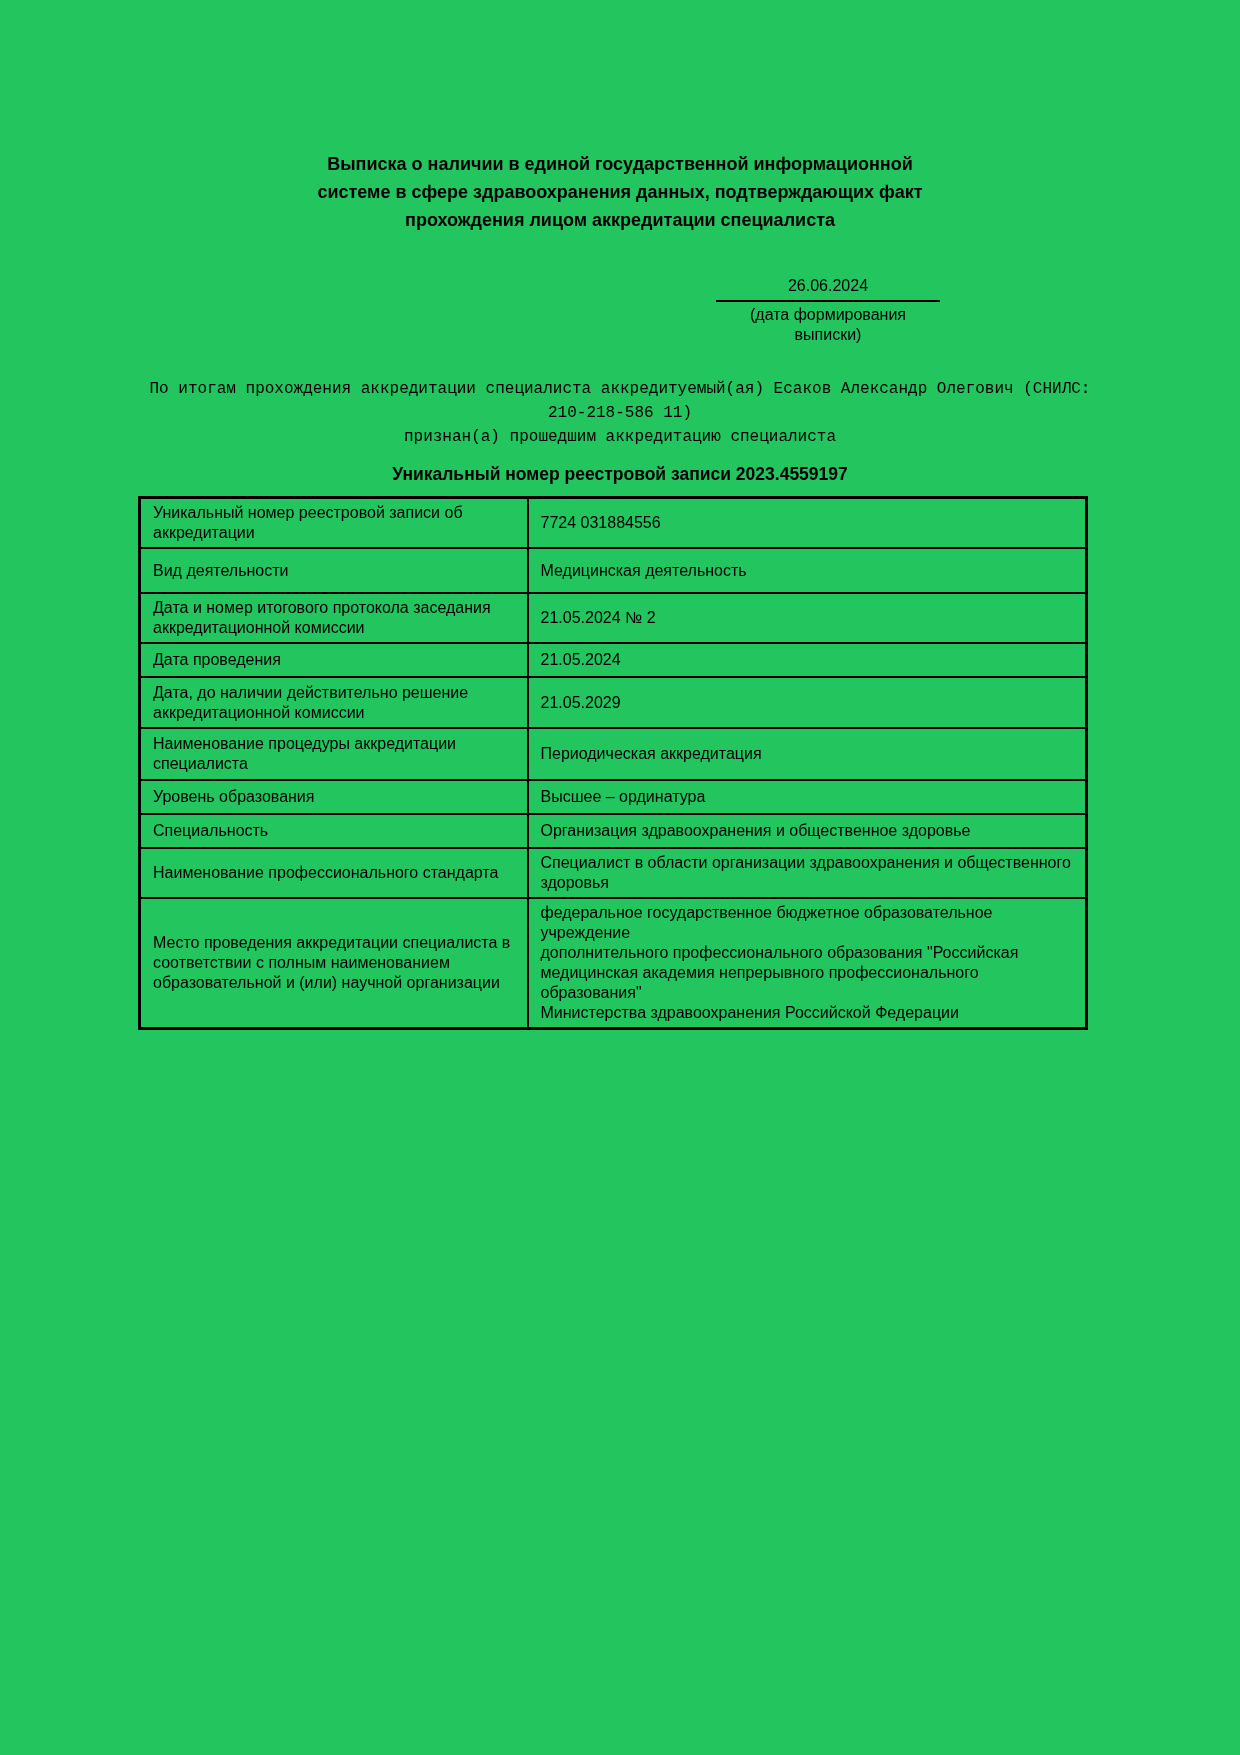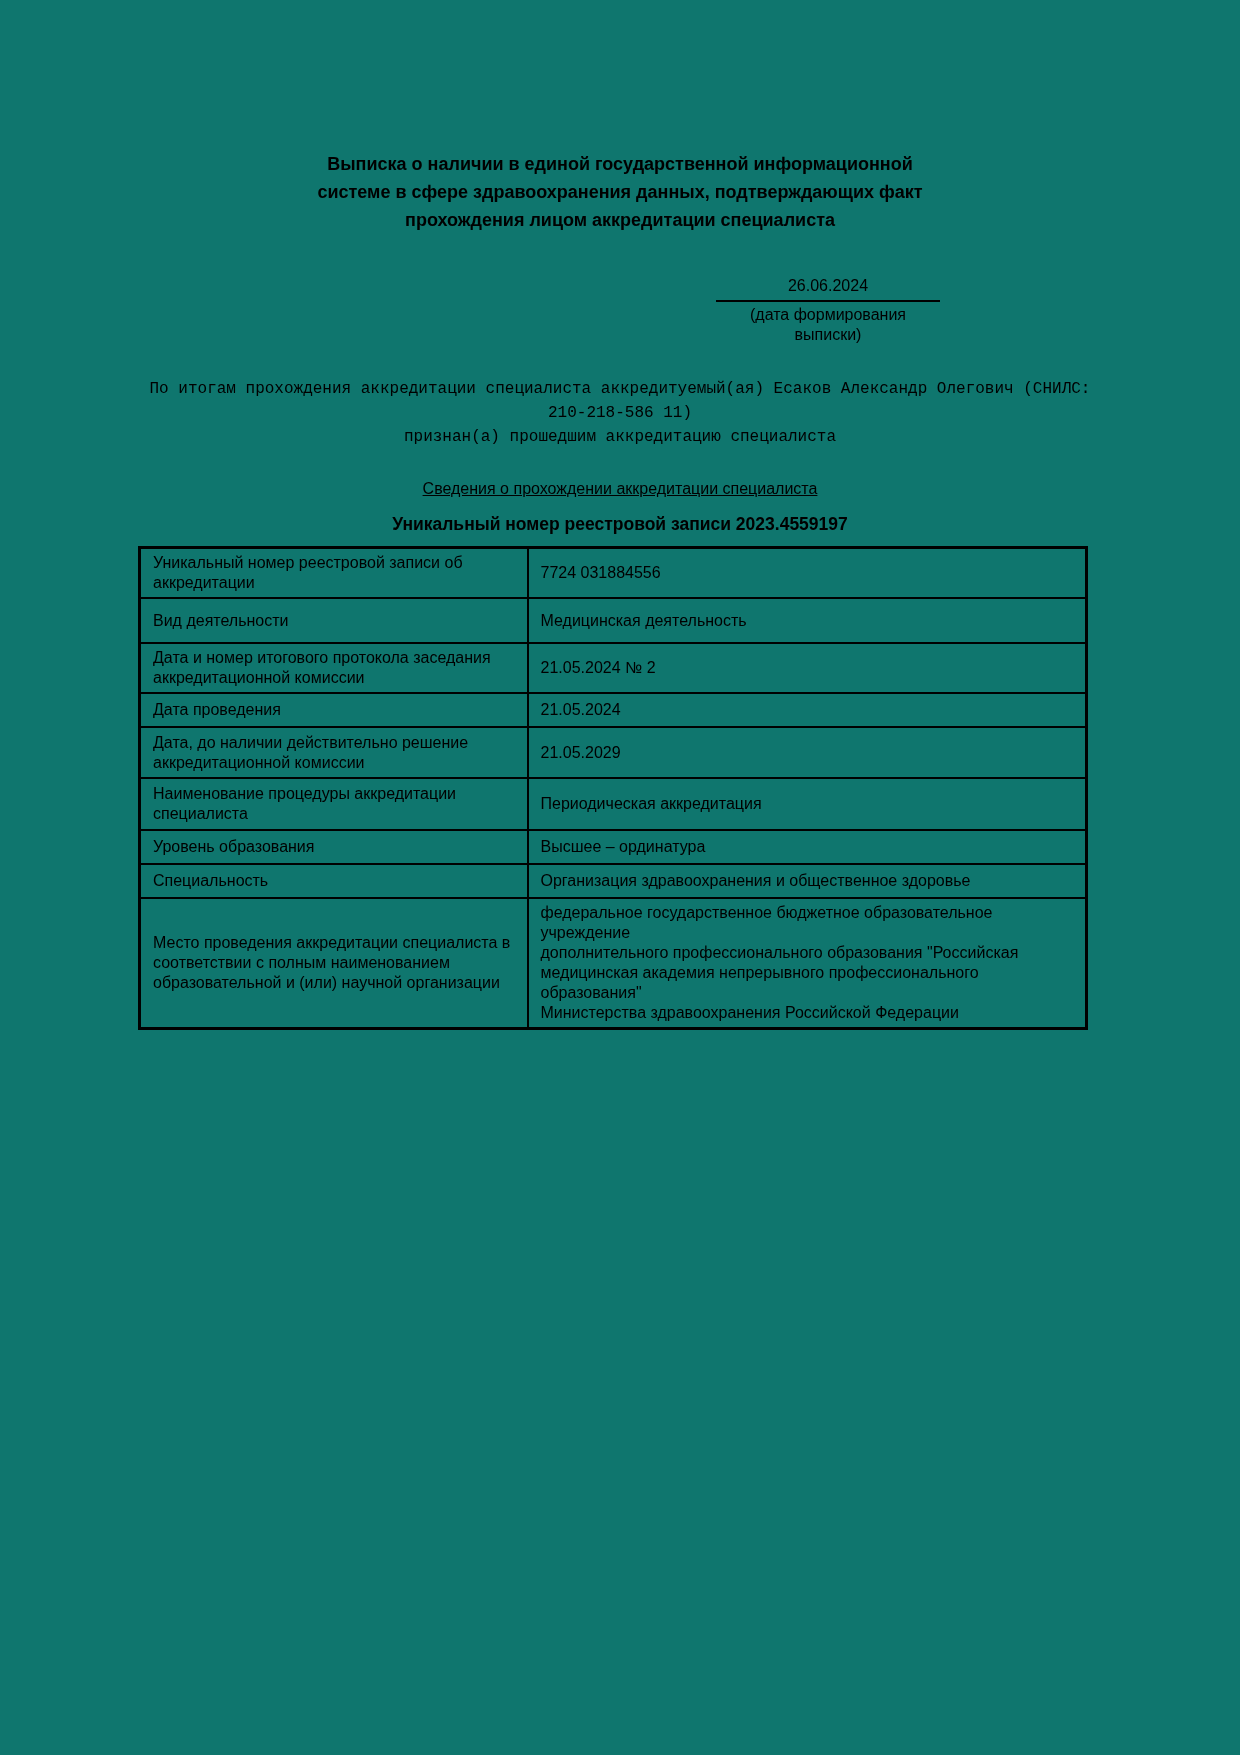--- a/index.html
+++ b/index.html
@@ -1,21 +1,21 @@
 <!DOCTYPE html>
 <html><head>
 <meta charset="utf-8">
 <style>
   html, body { margin: 0; padding: 0; background: #ffffff; }
   .page {
     position: relative;
     width: 1240px;
     height: 1755px;
     margin: 0 auto;
-    background: #0f766e;
+    background: #22c55e;
     color: #000000;
     font-family: "Liberation Sans", "DejaVu Sans", sans-serif;
     font-size: 16px;
     overflow: hidden;
   }
   .doc-title {
     margin: 150px auto 0 auto;
     text-align: center;
     font-weight: 700;
     font-size: 18px;
@@ -98,21 +98,20 @@
 прохождения лицом аккредитации специалиста</div>
 
   <div class="date-block">
     <div class="date-value">26.06.2024</div>
     <div class="date-caption">(дата формирования выписки)</div>
   </div>
 
   <div class="intro">По итогам прохождения аккредитации специалиста аккредитуемый(ая) Есаков Александр Олегович (СНИЛС: 210-218-586 11)
 признан(а) прошедшим аккредитацию специалиста</div>
 
-  <div class="section-heading">Сведения о прохождении аккредитации специалиста</div>
 
   <div class="record-heading">Уникальный номер реестровой записи 2023.4559197</div>
 
   <table class="acc-table">
     <tbody>
       <tr>
         <td class="cell-label">Уникальный номер реестровой записи об
 аккредитации</td>
         <td class="cell-value">7724 031884556</td>
       </tr>
@@ -141,20 +140,25 @@
       </tr>
       <tr>
         <td class="cell-label">Уровень образования</td>
         <td class="cell-value">Высшее – ординатура</td>
       </tr>
       <tr>
         <td class="cell-label">Специальность</td>
         <td class="cell-value">Организация здравоохранения и общественное здоровье</td>
       </tr>
       <tr>
+        <td class="cell-label">Наименование профессионального стандарта</td>
+        <td class="cell-value">Специалист в области организации здравоохранения и общественного
+здоровья</td>
+      </tr>
+      <tr>
         <td class="cell-label">Место проведения аккредитации специалиста в
 соответствии с полным наименованием
 образовательной и (или) научной организации</td>
         <td class="cell-value">федеральное государственное бюджетное образовательное учреждение
 дополнительного профессионального образования "Российская
 медицинская академия непрерывного профессионального образования"
 Министерства здравоохранения Российской Федерации</td>
       </tr>
     </tbody>
   </table>

